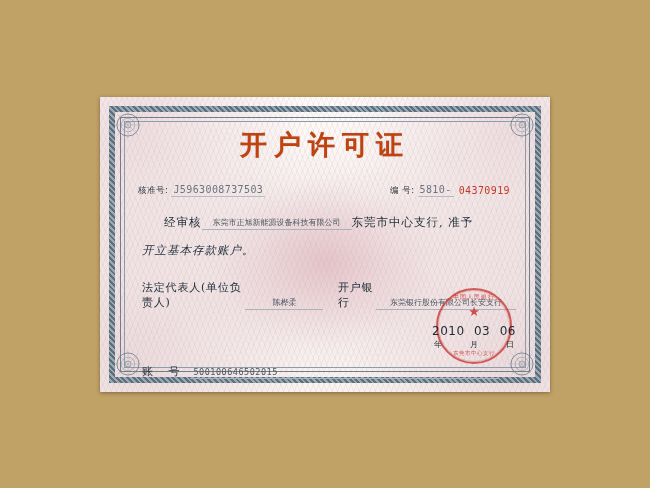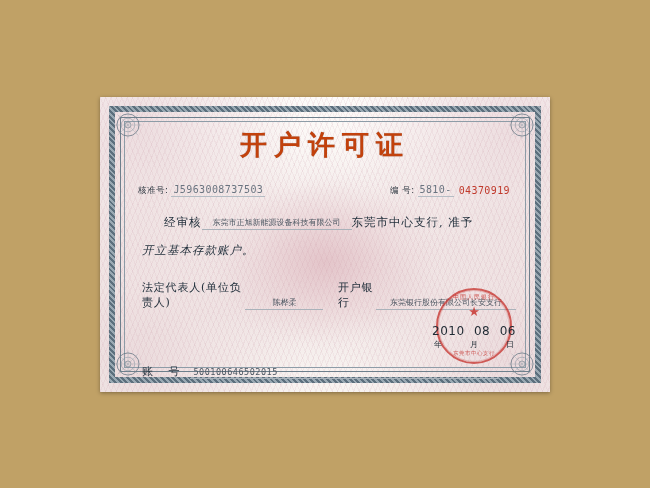--- a/index.html
+++ b/index.html
@@ -341,21 +341,21 @@
   <div id="cert-seal">
     <div id="seal-ring"></div>
     <div id="seal-arc-text">中国人民银行</div>
     <div id="seal-star">★</div>
     <div id="seal-bottom-text">东莞市中心支行</div>
   </div>
 
   <div id="date-stamp">
     <div id="date-values">
       <span>2010</span>
-      <span>08</span>
+      <span>03</span>
       <span>06</span>
     </div>
     <div id="date-units">
       <span>年</span>
       <span>月</span>
       <span>日</span>
     </div>
   </div>
 
 </div>

